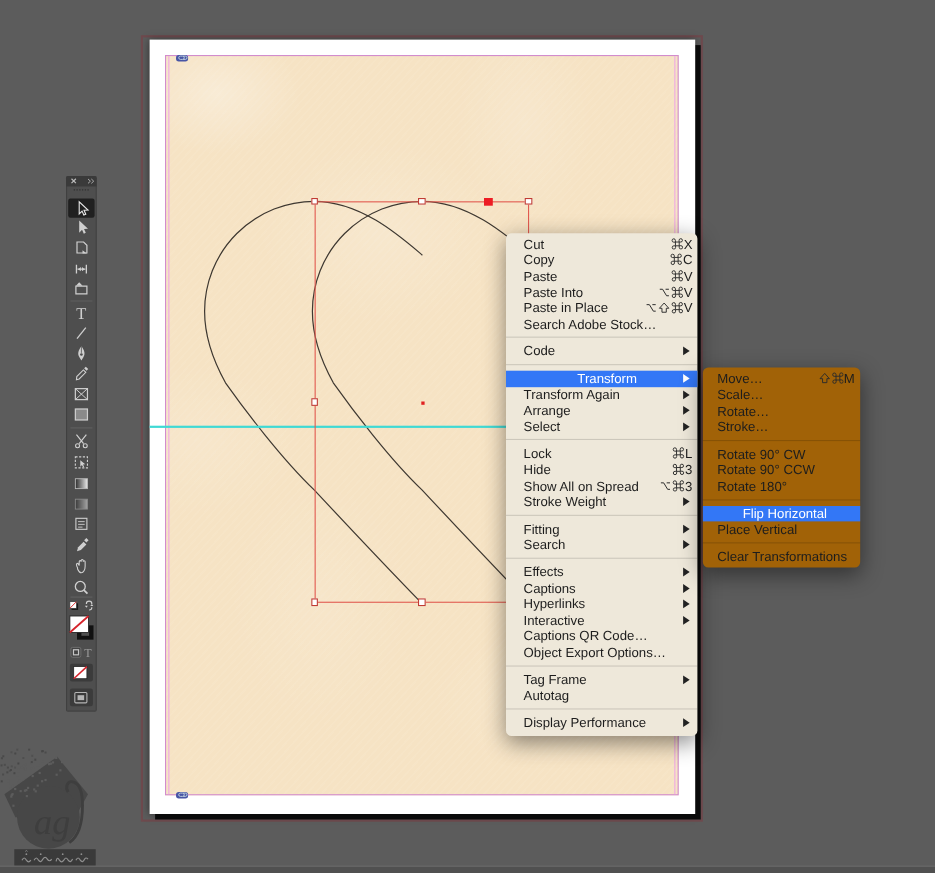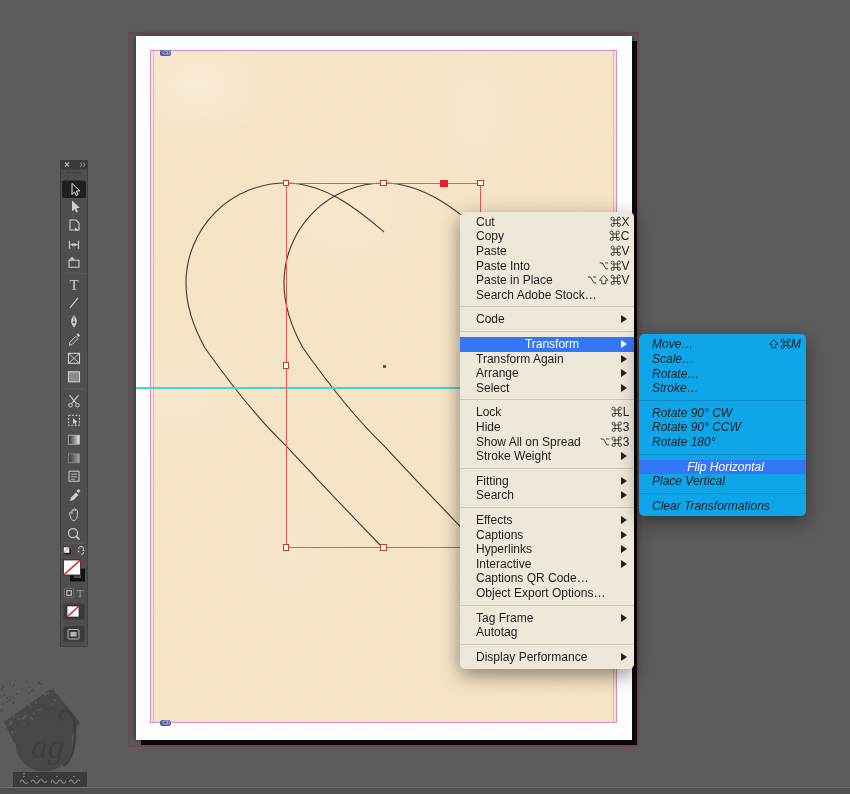--- a/index.html
+++ b/index.html
@@ -40,21 +40,21 @@
   border:1px solid #e25a50; }
 .h { position:absolute; width:6.5px; height:6.5px; background:#fff;
   border:1.2px solid #c03c33; }
 #refsq { position:absolute; width:7.5px; height:7.5px; background:#ed1c24; }
 #cdot { position:absolute; width:3.5px; height:3.5px; background:#e02020; }
 
 
 .menu { position:absolute; border-radius:5px; font-size:12px; color:#1d1d1d;
   padding-top:3.4px; box-shadow:0 6px 20px rgba(0,0,0,.45); }
 #menu1 { left:459.5px; top:211.5px; width:174.5px; height:457.5px; background:#eee8da; }
-#menu2 { left:638.5px; top:334px; width:167px; height:182px; background:#0ea5e9;font-style:italic; }
+#menu2 { left:638.5px; top:334px; width:143px; height:182px; background:#a16207; }
 .mi { height:14.6px; line-height:14.6px; position:relative; white-space:nowrap; }
 #menu1 .mi { padding-left:16.5px; padding-right:6px; }
 #menu2 .mi { padding-left:13.5px; padding-right:6.5px; }
 .mi .lab { display:inline-block; vertical-align:top; }
 .mi.hl { background:#3377f6; color:#fff;text-align:center; }
 .mi.hl .arr { border-left-color:#fff; }
 .msep { height:1px; margin:4px 0 5px 0; background:rgba(0,0,0,.14); }
 #menu2 .msep { background:rgba(0,0,0,.16); }
 .arr { position:absolute; right:7.5px; top:3px; width:0; height:0;
   border-left:6px solid #222; border-top:4.3px solid transparent;

